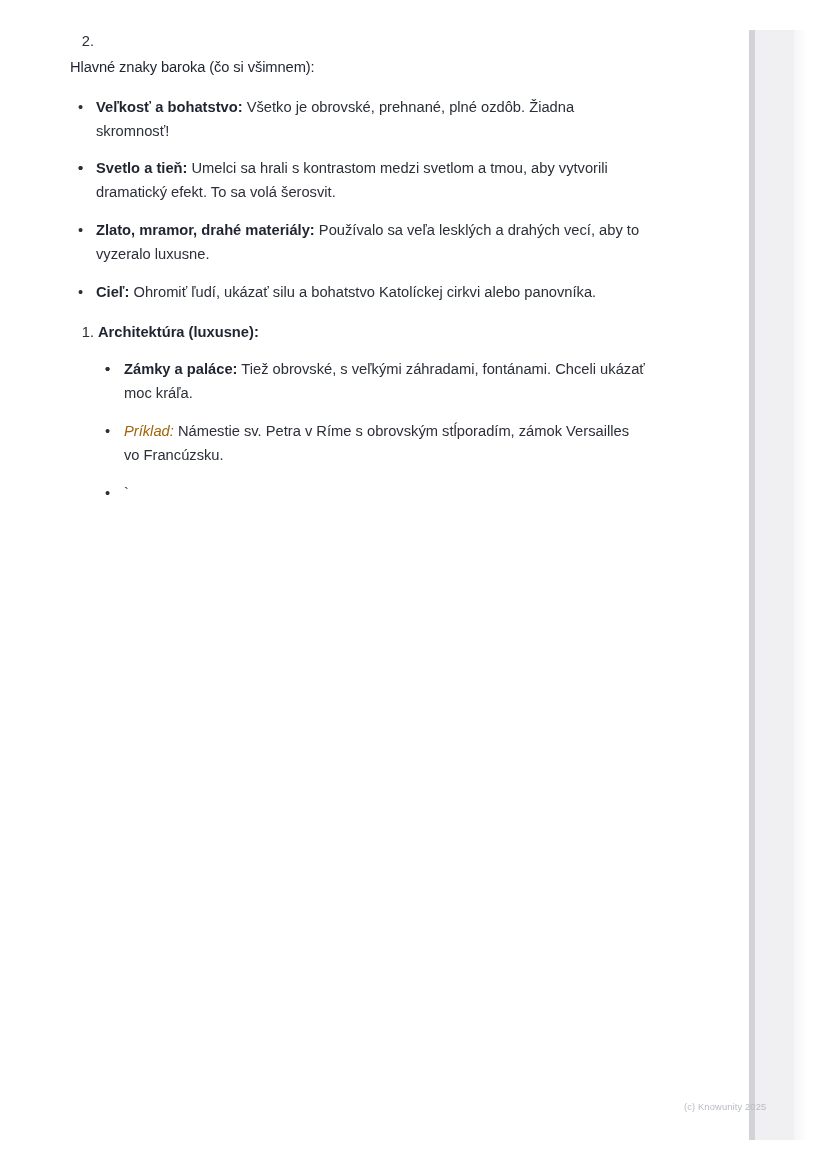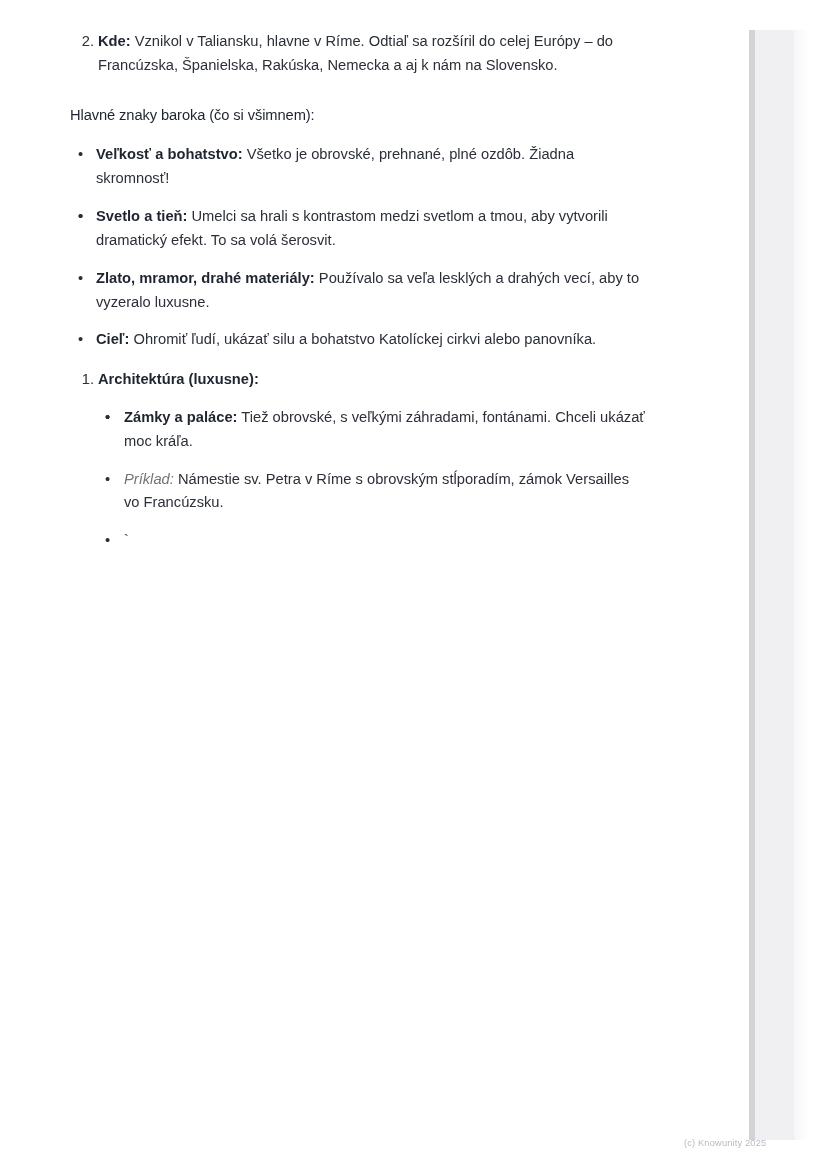--- a/index.html
+++ b/index.html
@@ -164,30 +164,30 @@
     width: 18px;
     text-align: right;
   }
 
   .lead {
     font-weight: 700;
     color: #1f2430;
   }
   .lead-italic {
     font-style: italic;
-    color: #737373;
+    color: #a16207;
   }
   .em {
   }
 
   
   .footer {
     position: absolute;
     left: 684px;
-    top: 1138px;
+    top: 1102px;
     font-size: 9.3px;
     color: #b9bbc2;
     letter-spacing: 0.15px;
     white-space: nowrap;
   }
 </style>
 </head>
 <body>
 
 <div class="page">
@@ -196,21 +196,20 @@
     <div class="scroll-panel"></div>
     <div class="scroll-track"></div>
     <div class="scroll-panel-fade"></div>
   </div>
 
   <div class="content">
 
     <ol class="top-list">
       <li>
         <span class="marker">2.</span>
-        <span><span class="lead">Kde:</span><span> Vznikol v Taliansku, hlavne v Ríme. Odtiaľ sa rozšíril do celej Európy – do Francúzska, Španielska, Rakúska, Nemecka a aj k nám na Slovensko.</span></span>
       </li>
     </ol>
 
     <div class="section-heading">Hlavné znaky baroka (čo si všimnem):</div>
 
     <ul class="bullets">
       <li>
         <span class="dot">•</span>
         <span><span class="lead">Veľkosť a bohatstvo:</span><span> Všetko je obrovské, prehnané, plné ozdôb. Žiadna skromnosť!</span></span>
       </li>

